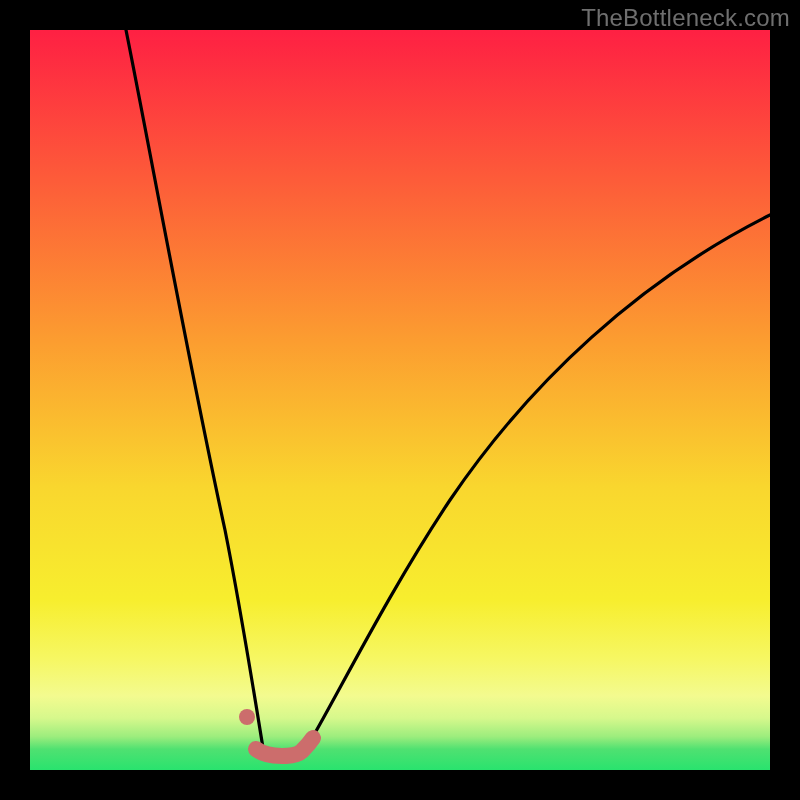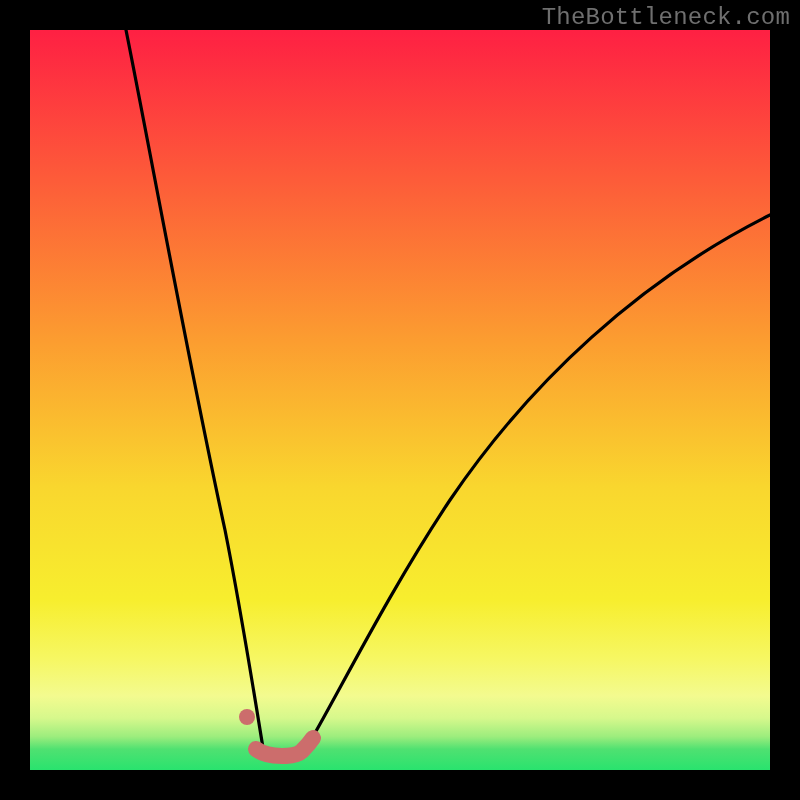--- a/index.html
+++ b/index.html
@@ -32,21 +32,20 @@
     inset: 0;
   }
   .watermark {
     position: absolute;
     top: 4px;
     right: 10px;
     color: #6f6f6f;
     font-size: 24px;
     font-weight: 400;
     letter-spacing: 0.2px;
-    font-family: Liberation Mono, monospace;
   }
   svg.curves {
     position: absolute;
     inset: 0;
     width: 100%;
     height: 100%;
   }
 </style>
 </head>
 <body>

